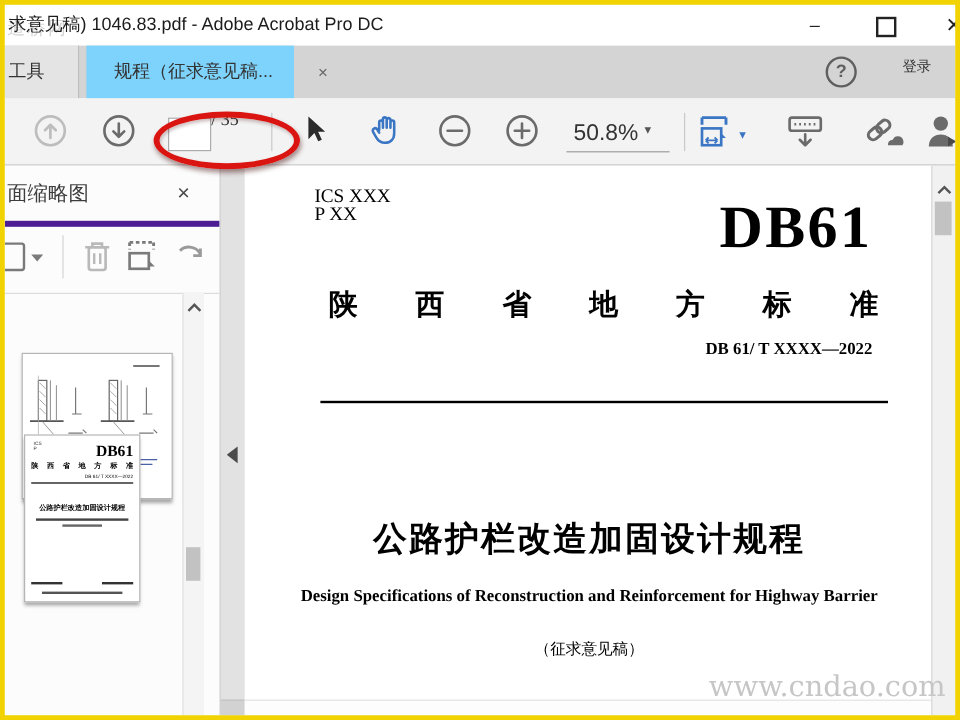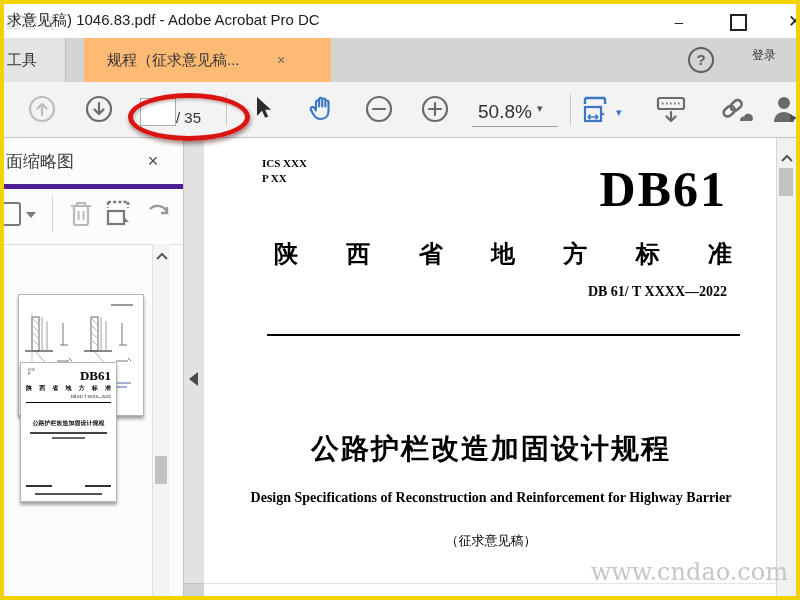--- a/index.html
+++ b/index.html
@@ -12,31 +12,31 @@
   .title-text{left:3px;top:7px;font-size:15px;color:#1c1c1c;white-space:nowrap;}
   .title-watermark{left:2px;top:10px;font-size:15px;color:#9a9a9a;opacity:.45;letter-spacing:2px;font-family:"Liberation Serif",serif;}
   .win-btn{top:8px;width:30px;height:20px;text-align:center;font-size:15px;color:#222;line-height:20px;}
   .win-min{left:660px;}
   .win-max-box{left:726px;top:10px;width:13px;height:13px;border:2px solid #222;}
   .win-close{left:776px;font-size:17px;}
 
   
   .tabstrip{left:0;top:34px;width:792px;height:44px;background:#d4d4d4;}
   .tab-tools{left:0;top:0;width:62px;height:44px;background:#e4e4e4;border-right:1px solid #bdbdbd;color:#333;font-size:15px;line-height:44px;padding-left:3px;box-sizing:border-box;}
-  .tab-doc{left:80px;top:0;width:247px;height:44px;background:#fdba74;color:#333;font-size:15px;line-height:44px;}
+  .tab-doc{left:68px;top:0;width:173px;height:44px;background:#7dd3fc;color:#333;font-size:15px;line-height:44px;}
   .tab-doc-label{left:23px;top:0;}
   .tab-doc-close{left:188px;top:13px;width:18px;height:18px;color:#666;font-size:14px;line-height:18px;text-align:center;}
   .help-circle{left:684px;top:9px;width:22px;height:22px;border:2px solid #5f5f5f;border-radius:50%;color:#5f5f5f;font-size:15px;font-weight:bold;text-align:center;line-height:22px;}
   .signin{left:748px;top:9px;font-size:12px;color:#333;}
 
   
   .toolbar{left:0;top:78px;width:792px;height:56px;background:#f3f3f3;border-bottom:1px solid #c2c2c2;box-sizing:border-box;}
   .circle-icon{top:13px;width:28px;height:28px;}
   .page-box{left:136px;top:16px;width:30px;height:24px;background:#fff;border:1px solid #ababab;}
-  .page-total{left:172px;top:27px;font-size:15px;color:#333;}
+  .page-total{left:172px;top:10px;font-size:15px;color:#333;font-family:Liberation Serif, serif;}
   .tb-sep{top:12px;width:1px;height:32px;background:#c9c9c9;}
   .zoom-value{left:474px;top:19px;font-size:19px;color:#333;}
   .zoom-caret{left:533px;top:20px;font-size:11px;color:#555;}
   .zoom-underline{left:468px;top:44px;width:86px;height:1px;background:#9f9f9f;}
   .red-ellipse{left:124px;top:89px;width:112px;height:38px;border:5px solid #da1410;border-radius:50%;box-shadow:1px 3px 4px rgba(60,0,0,.45), inset 1px 2px 3px rgba(60,0,0,.25);z-index:50;}
 
   
   .main{left:0;top:134px;width:792px;height:458px;display:flex;}
   .sidebar{position:relative;width:180px;height:458px;background:#fcfcfc;border-right:1px solid #c6c6c6;box-sizing:border-box;overflow:hidden;flex:0 0 180px;}
   .sb-header{position:absolute;left:0;top:0;width:179px;height:46px;border-bottom:5px solid #4c1d95;}
@@ -53,21 +53,21 @@
   .tri-left{position:absolute;left:5px;top:234px;width:0;height:0;border-top:7px solid transparent;border-bottom:7px solid transparent;border-right:9px solid #4a4a4a;}
   .strip-corner{position:absolute;left:0;bottom:0;width:20px;height:13px;background:#d2d2d2;border-top:1px solid #c2c2c2;box-sizing:border-box;}
 
   .viewport{position:relative;flex:1;background:#fff;overflow:visible;}
   .hscroll{position:absolute;left:0;bottom:0;width:100%;height:13px;background:#fdfdfd;border-top:1px solid #e3e3e3;box-sizing:border-box;}
 
   .vscroll{position:relative;width:20px;flex:0 0 20px;background:#f1f1f1;border-left:1px solid #d8d8d8;box-sizing:border-box;}
   .vs-thumb{position:absolute;left:2px;top:30px;width:14px;height:28px;background:#c2c2c2;}
 
   
-  .doc-ics{left:58px;top:18px;font-family:"Liberation Serif",serif;font-weight:bold;font-size:11px;color:#000;line-height:15px;white-space:pre-line;}
+  .doc-ics{left:58px;top:18px;font-family:"Liberation Serif",serif;font-weight:normal;font-size:16px;color:#000;line-height:15px;white-space:pre-line;}
   .doc-db61{right:49px;top:22px;font-family:"Liberation Serif",serif;font-weight:bold;font-size:50px;color:#000;letter-spacing:2px;}
   .doc-std-row{left:70px;top:100px;width:458px;display:flex;justify-content:space-between;font-family:"Liberation Serif",serif;font-weight:bold;font-size:24px;color:#000;}
   .doc-code{right:49px;top:146px;font-family:"Liberation Serif",serif;font-weight:bold;font-size:14px;color:#000;}
   .doc-rule{left:63px;top:196px;width:473px;height:2px;background:#000;}
   .doc-title{left:0;top:292px;width:574px;text-align:center;font-size:28px;font-weight:bold;color:#000;letter-spacing:2px;font-family:"Liberation Sans",sans-serif;}
   .doc-entitle{left:0;top:352px;width:574px;text-align:center;font-family:"Liberation Serif",serif;font-weight:bold;font-size:14px;color:#000;}
   .doc-draft{left:0;top:394px;width:574px;text-align:center;font-family:"Liberation Serif",serif;font-size:13px;color:#000;}
   .doc-watermark{right:-12px;bottom:10px;font-family:"DejaVu Serif",serif;font-size:24px;color:#c6c6c6;z-index:5;white-space:nowrap;}
 
   

